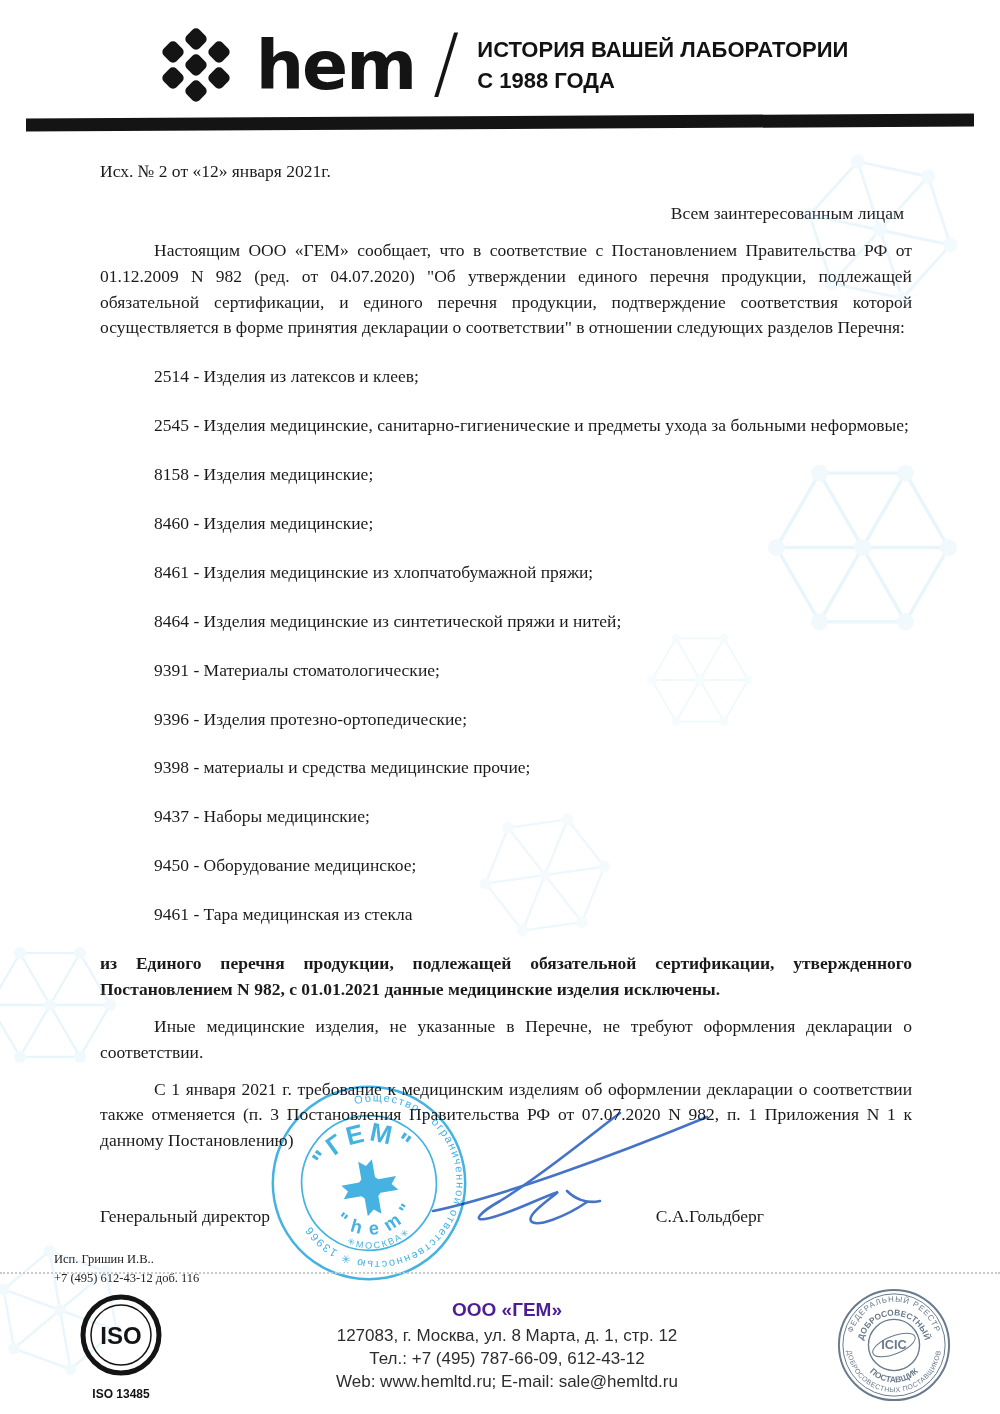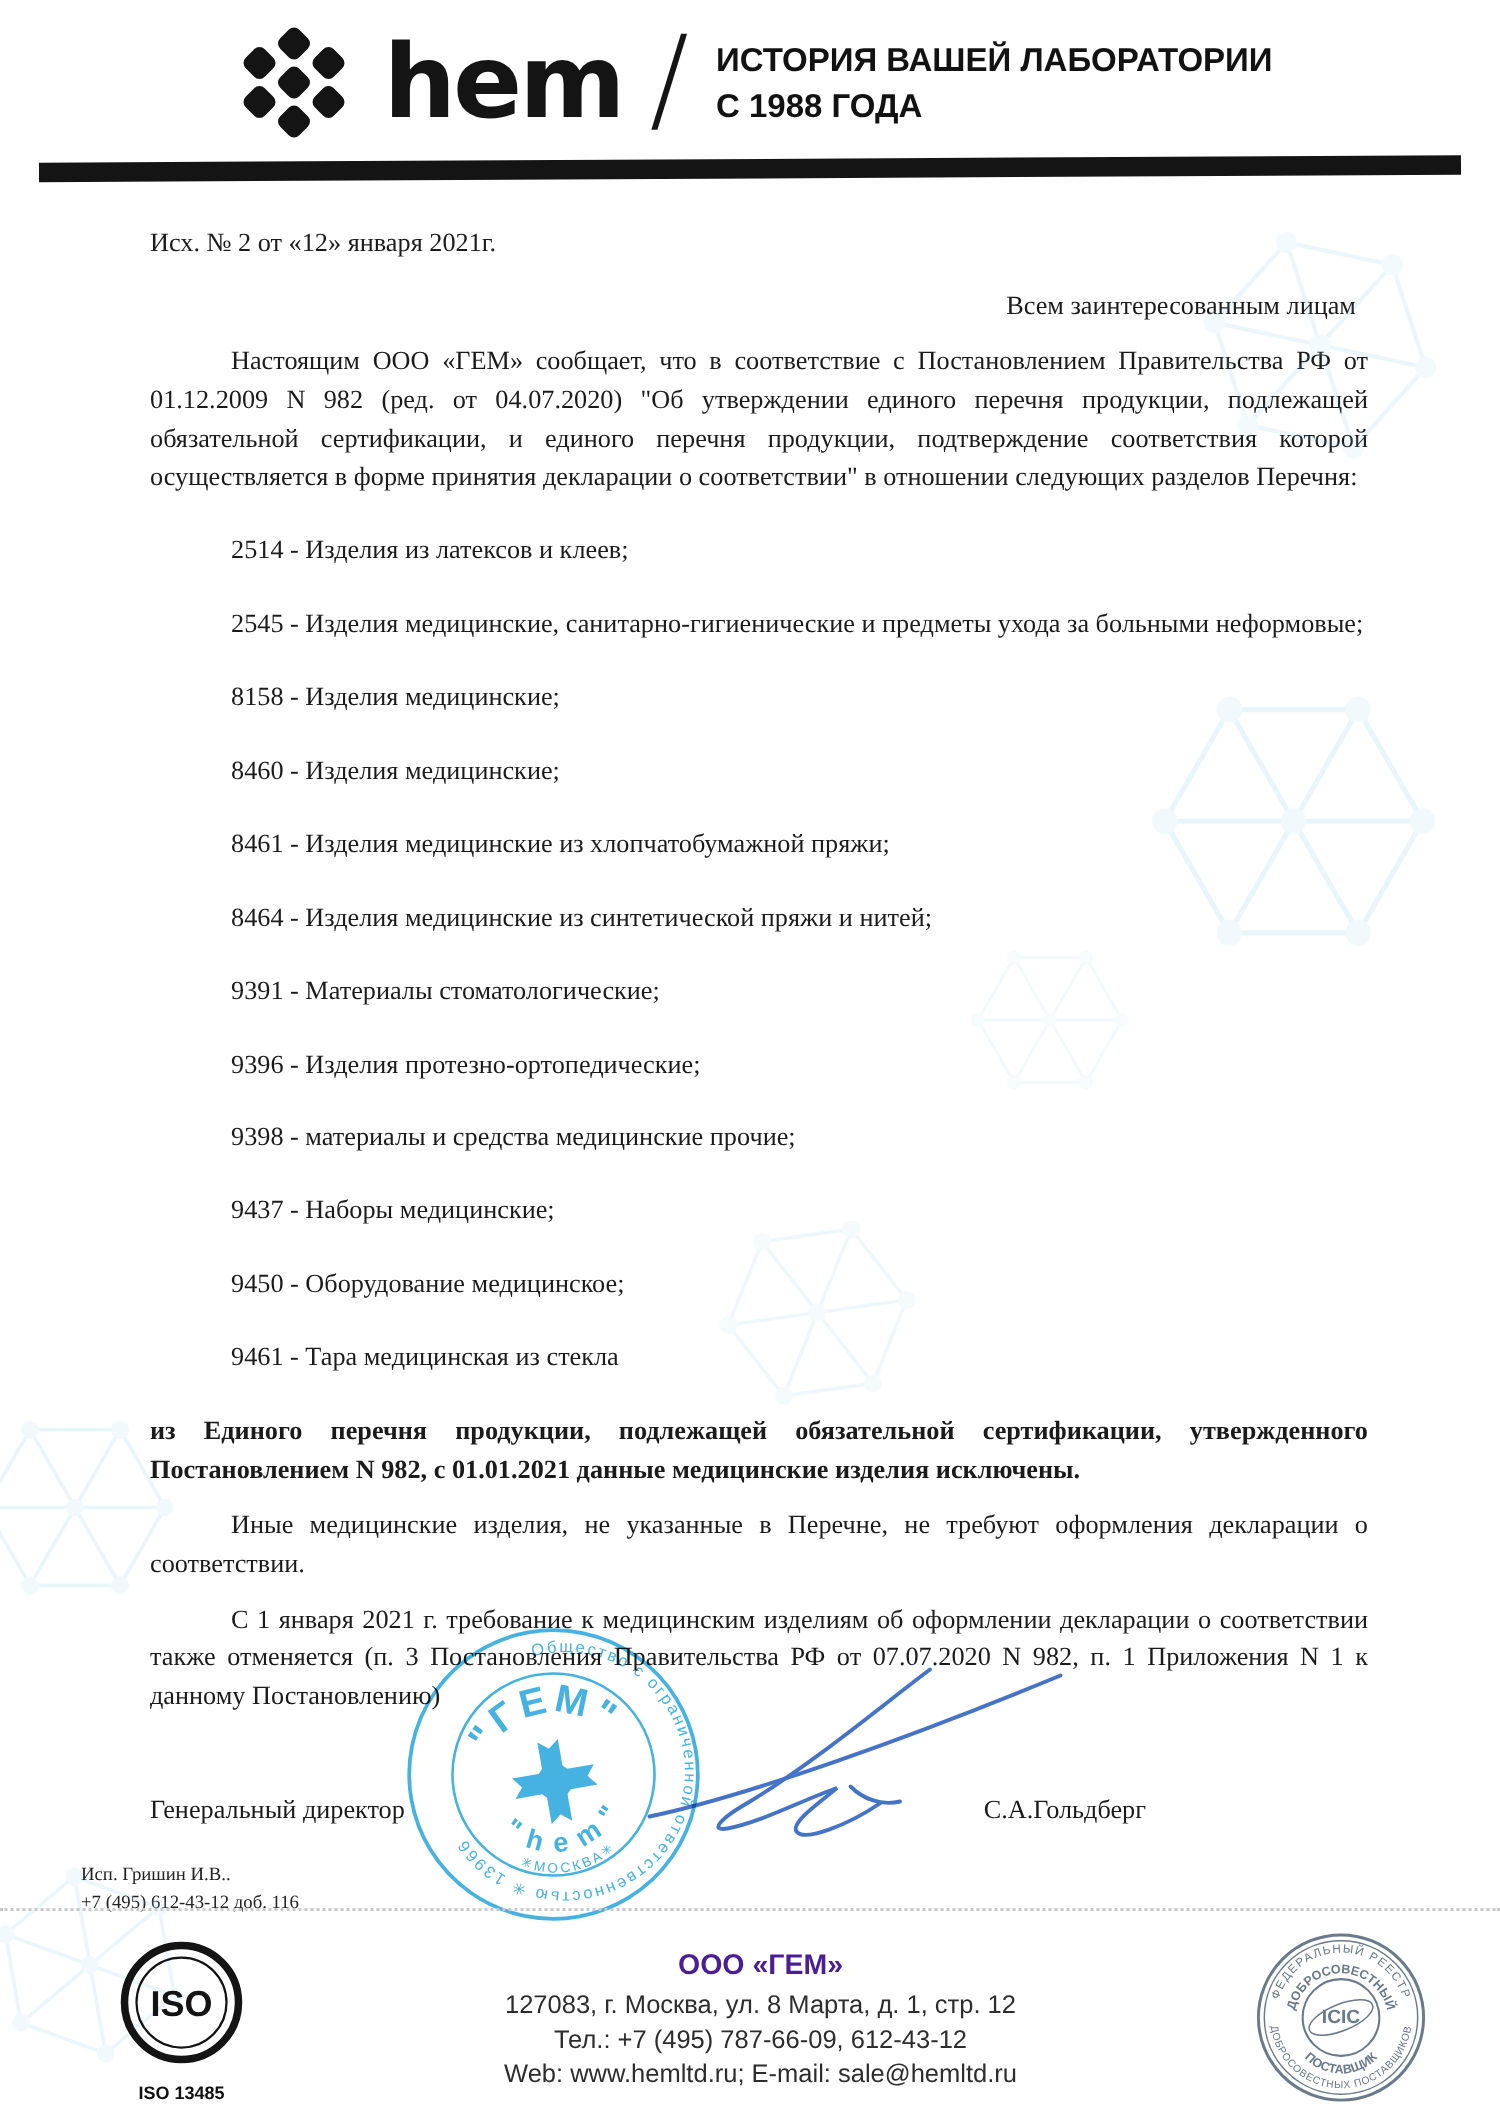--- a/index.html
+++ b/index.html
@@ -1,21 +1,21 @@
 <!DOCTYPE html>
 <html><head>
 <meta charset="utf-8">
 <title>Document</title>
 <style>
   html,body{margin:0;padding:0;background:#e9e9e9;}
   .page{position:relative;width:1000px;height:1414px;margin:0 auto;background:#ffffff;overflow:hidden;
         font-family:"Liberation Serif", serif;color:#1b1b1b;box-shadow:0 0 6px rgba(0,0,0,.25);}
 
   
-  .header{display:flex;align-items:center;justify-content:center;gap:18px;padding-top:18px;}
+  .header{display:flex;align-items:center;justify-content:center;gap:18px;padding-top:28px;}
   .logo-mark{width:86px;height:76px;flex:0 0 auto;}
   .logo-word{font-family:"DejaVu Sans", sans-serif;font-weight:bold;font-size:68px;letter-spacing:-2px;color:#141414;line-height:1;}
   .slash{font-family:"DejaVu Sans", sans-serif;font-weight:200;font-size:78px;color:#141414;line-height:.9;transform:translateY(-3px);}
   .tagline{font-family:"Liberation Sans", sans-serif;font-weight:bold;font-size:22px;line-height:1.4;color:#121212;}
   .black-bar{height:13px;background:#141414;margin:12px 26px 0 26px;transform:rotate(-0.3deg);}
 
   
   .content{padding:26px 88px 0 100px;font-size:17.5px;line-height:1.48;}
   .ref-line{margin:4px 0 0 0;}
   .addressee{text-align:right;margin:16px 8px 8px 0;}

